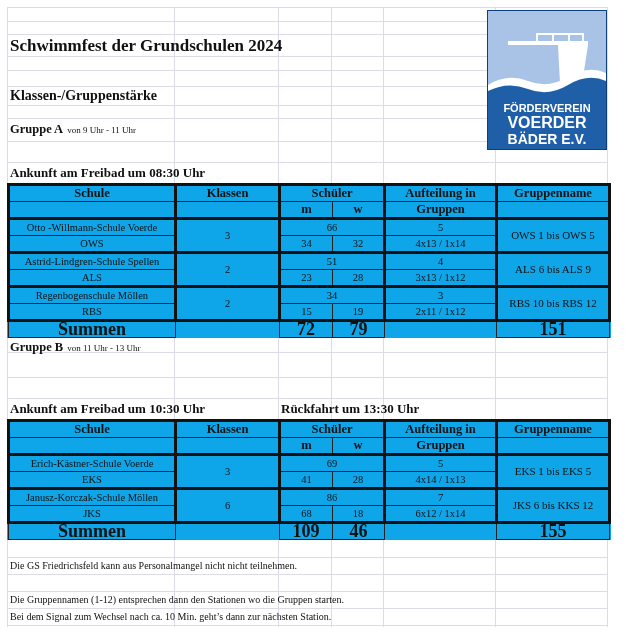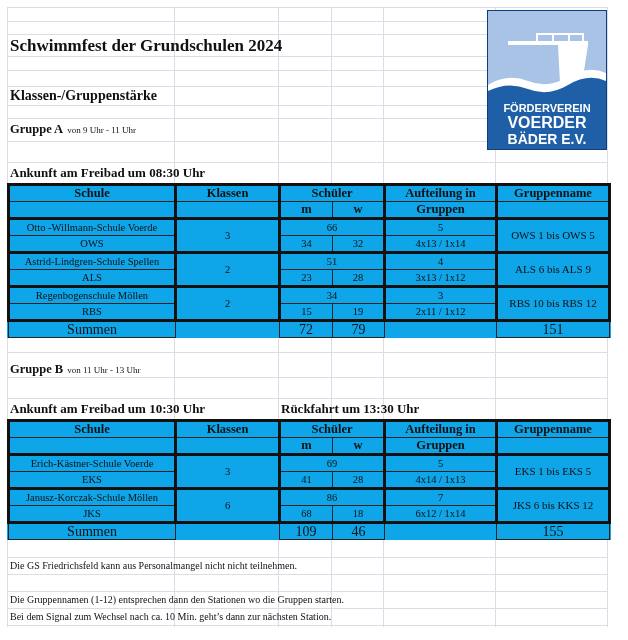--- a/index.html
+++ b/index.html
@@ -10,21 +10,21 @@
   .gv{width:1px;}
   .txt{position:absolute;white-space:nowrap;}
   .title{font-size:17px;font-weight:bold;}
   .sub{font-size:14px;font-weight:bold;}
   .grp{font-size:12.5px;font-weight:bold;}
   .grp small{font-size:9px;font-weight:normal;margin-left:4px;}
   .sec{font-size:13px;font-weight:bold;}
   table.t{position:absolute;border-collapse:collapse;table-layout:fixed;background:#0ea5e9;}
   table.t td{border:1px solid #222;text-align:center;padding:0;font-size:10.5px;line-height:15px;height:15px;overflow:hidden;white-space:nowrap;}
   table.t td.h{font-weight:bold;font-size:12.5px;}
-  table.t td.b{font-weight:normal;font-size:14px;}
+  table.t td.b{font-weight:bold;font-size:18px;}
   .thickT{border-top:3px solid #111 !important;}
   .thickB{border-bottom:3px solid #111 !important;}
   .thickL{border-left:3px solid #111 !important;}
   .thickR{border-right:3px solid #111 !important;}
   .nob{border:none !important;}
   .note{position:absolute;font-size:10px;left:10px;}
   .logo{position:absolute;left:487px;top:10px;width:118px;height:138px;background:#1f5fa8;border:1px solid #0e3f7c;}
   .logo .sky{position:absolute;left:0;top:0;width:118px;height:76px;background:#a8c3e6;}
   .logo .lt{position:absolute;width:118px;text-align:center;color:#fff;font-family:"Liberation Sans","DejaVu Sans",sans-serif;font-weight:bold;}
 </style>
@@ -155,21 +155,21 @@
       <td class="b">Summen</td>
       <td class="nob" style="border-top:3px solid #111 !important"></td>
       <td class="b">72</td>
       <td class="b">79</td>
       <td class="nob"></td>
       <td class="b">151</td>
     </tr>
   </tbody>
     </table>
 
-  <div class="txt grp" style="left:10px;top:362px">
+  <div class="txt grp" style="left:10px;top:340px">
     <span>Gruppe B</span><small>von 11 Uhr - 13 Uhr</small>
   </div>
   <div class="txt sec" style="left:10px;top:401px">Ankunft am Freibad um 10:30 Uhr</div>
   <div class="txt sec" style="left:281px;top:401px">Rückfahrt um 13:30 Uhr</div>
 
   <table class="t" style="left:7px;top:419px;width:601px">
     <colgroup>
         <col style="width:167px">
         <col style="width:104px">
         <col style="width:53px">

